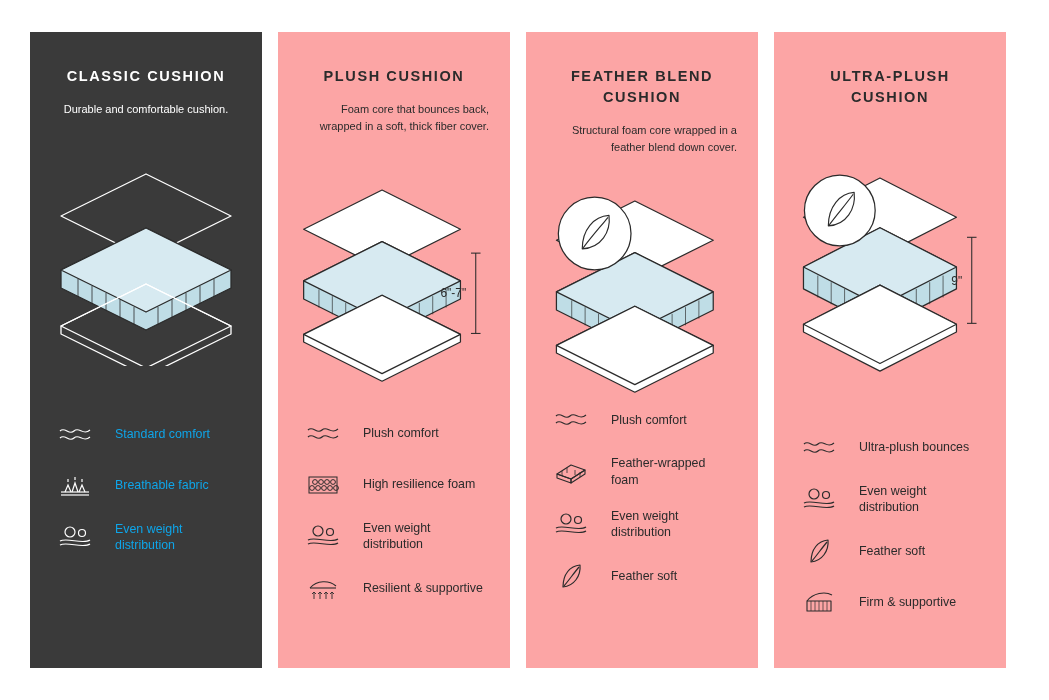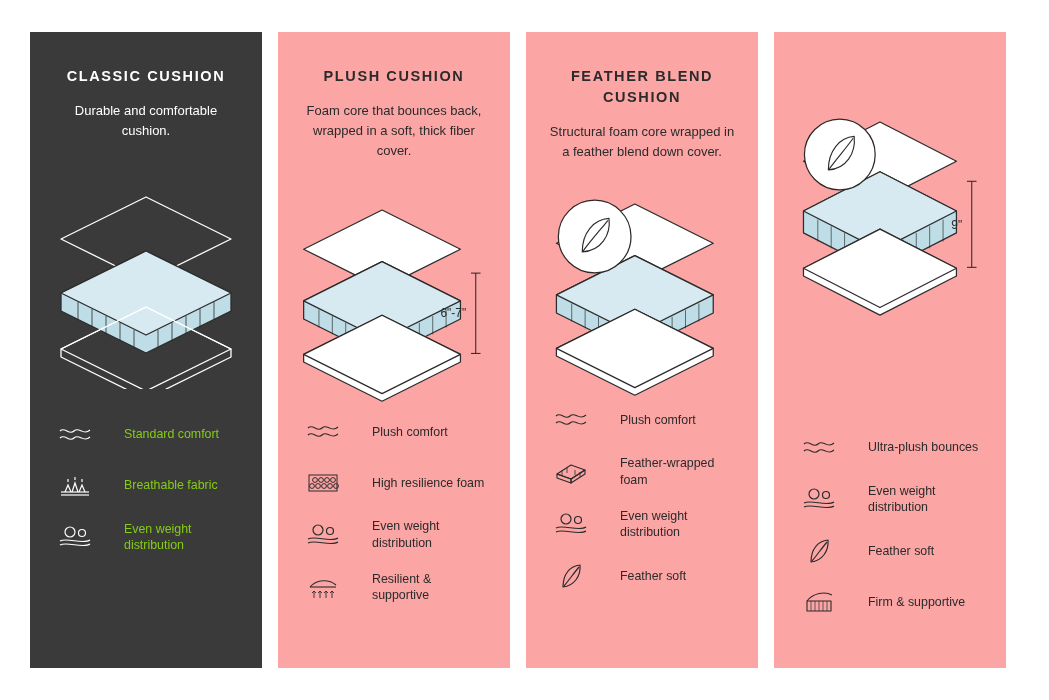--- a/index.html
+++ b/index.html
@@ -43,60 +43,60 @@
   .card-title {
     font-size: 14.5px;
     font-weight: bold;
     letter-spacing: 1.6px;
     text-align: center;
     line-height: 1.45;
     margin: 0 0 14px 0;
     text-transform: uppercase;
   }
   .card-desc {
-    font-size: 13px;
+    font-size: 11px;
     line-height: 1.52;
-    text-align: center;
+    text-align: right;
     margin: 0;
     max-width: 190px;
   }
   .diagram {
     margin-top: 18px;
     height: 250px;
     display: flex;
     align-items: center;
     justify-content: center;
     width: 100%;
   }
   .features {
     margin-top: auto;
     width: 100%;
     padding: 0 6px 8px 6px;
     box-sizing: border-box;
   }
   .feature {
     display: flex;
     align-items: center;
-    gap: 28px;
+    gap: 19px;
     margin-bottom: 19px;
   }
   .feature:last-child { margin-bottom: 0; }
   .feature-icon {
     width: 42px;
     min-width: 42px;
     height: 32px;
     display: flex;
     align-items: center;
     justify-content: center;
   }
   .feature-label {
     font-size: 12.4px;
     line-height: 1.35;
   }
-  .dark .feature-label { color: #84cc16; }
+  .dark .feature-label { color: #0ea5e9; }
   .light .feature-label { color: #2b2b2b; }
 
   
   .features.c1 { margin-bottom: 86px; }
   .features.c2 { margin-bottom: 36px; }
   .features.c3 { margin-bottom: 48px; }
   .features.c4 { margin-bottom: 22px; }
 </style>
 </head>
 <body>
@@ -341,20 +341,21 @@
             <path d="M7 25 C7 12, 14 4, 24 3 C25 14, 18 24, 7 25 Z"></path>
             <path d="M8 24 C13 18, 18 11, 23 5"></path>
           </svg>
         </span>
         <span class="feature-label">Feather soft</span>
       </div>
     </div>
   </div>
 
   <div class="card light">
+    <h2 class="card-title">Ultra-Plush Cushion</h2>
 
     <div class="diagram">
       <svg width="205" height="215" viewBox="0 0 205 215">
         <g fill="none" stroke="#2b2b2b" stroke-width="1.3" stroke-linejoin="round">
           <polygon points="92,16 172,57 92,98 12,57" fill="#ffffff"></polygon>
           <polygon points="92,68 172,109 172,132 92,173 12,132 12,109" fill="#bfdde6"></polygon>
           <polygon points="92,68 172,109 92,150 12,109" fill="#d7eaf1"></polygon>
           <g stroke-width="0.7">
             <line x1="27" y1="118" x2="27" y2="141"></line>
             <line x1="41" y1="125" x2="41" y2="148"></line>

